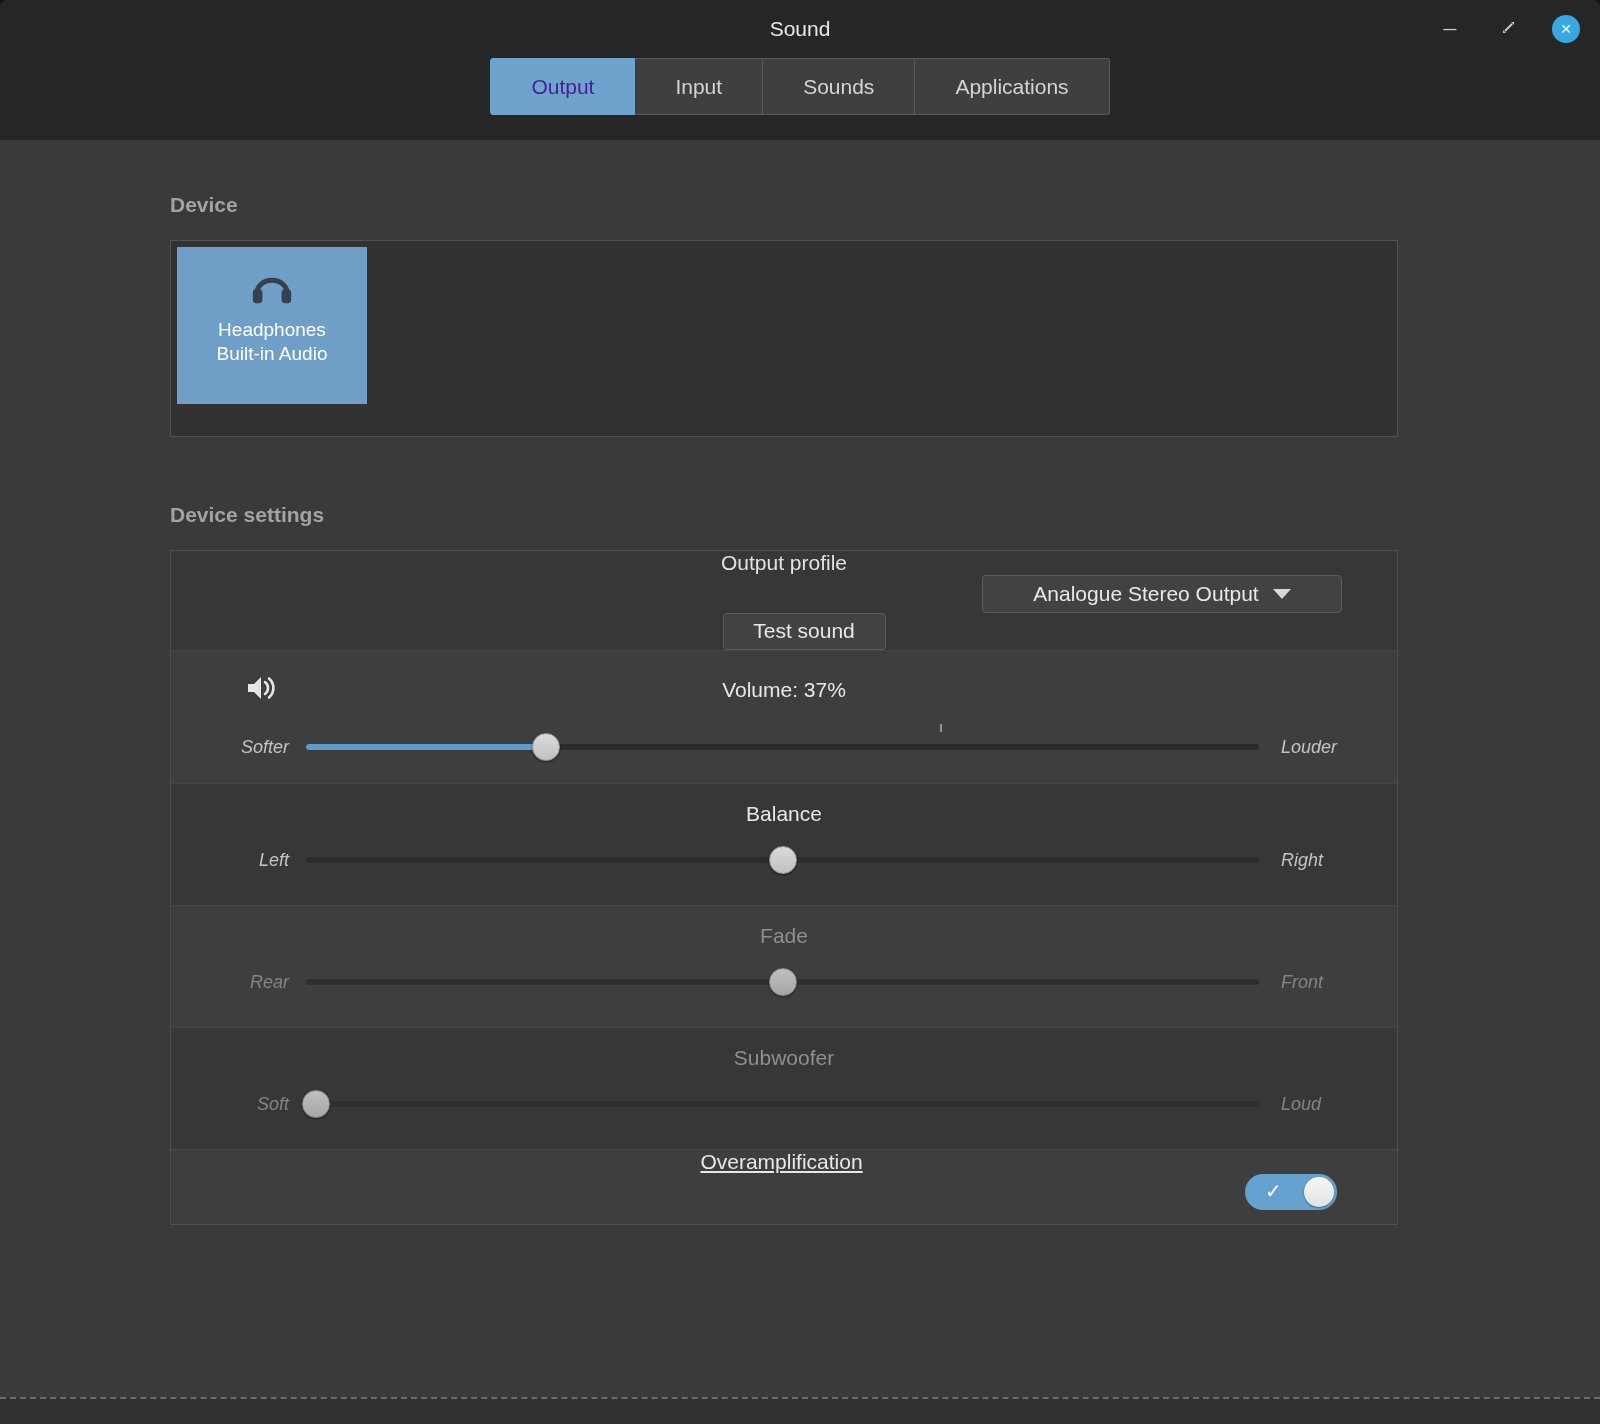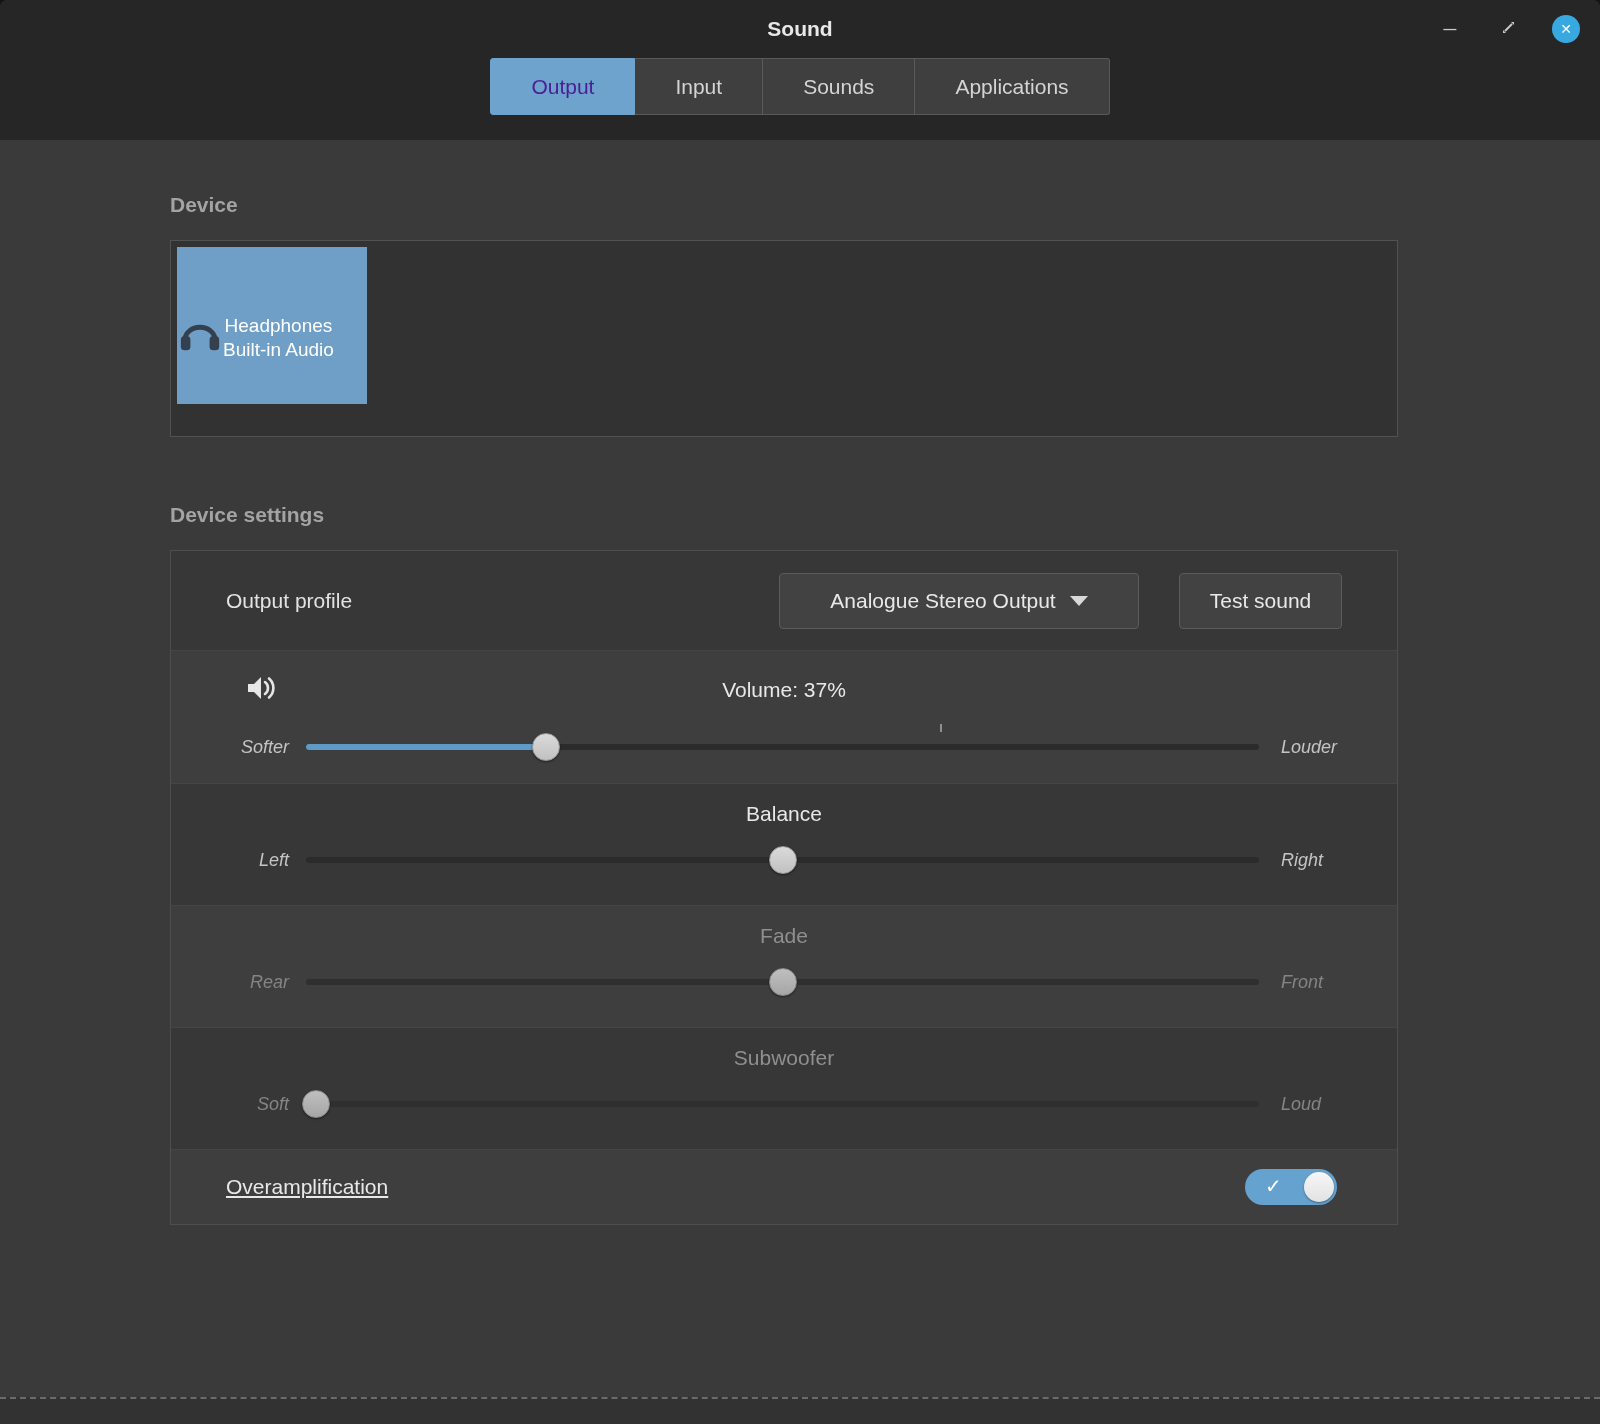--- a/index.html
+++ b/index.html
@@ -4,21 +4,21 @@
 <style>
   * { box-sizing: border-box; margin: 0; padding: 0; }
   html,body { width:1600px; height:1424px; background:#141414; overflow:hidden;
               font-family:"Liberation Sans","DejaVu Sans",sans-serif; }
   .window { position:absolute; inset:0; background:#3a3a3a;
             border-radius:8px 8px 0 0; overflow:hidden; }
 
   
   .header { height:140px; background:#262626; }
   .titlebar { position:relative; height:58px; display:flex; align-items:center; justify-content:center; }
-  .title { font-size:21px; font-weight:700; color:#e8e8e8; }
+  .title { font-size:21px; font-weight:400; color:#e8e8e8; }
   .win-controls { position:absolute; right:20px; top:0; height:58px; display:flex; align-items:center; gap:30px; }
   .ctrl { width:28px; height:28px; display:flex; align-items:center; justify-content:center;
           color:#c9c9c9; font-size:18px; cursor:pointer; }
   .ctrl.close { background:#38a8e0; border-radius:50%; color:#ffffff; font-size:14px; font-weight:700; }
 
   .tabs { display:flex; justify-content:center; }
   .tab { height:57px; display:flex; align-items:center; justify-content:center;
          font-size:21px; color:#d4d4d4; background:#3f3f3f;
          border:1px solid #5a5a5a; border-left-width:0; padding:0 40px; cursor:pointer; }
   .tab:first-child { border-left-width:1px; border-radius:3px 0 0 3px; }
@@ -26,26 +26,26 @@
   .tab.active { background:#6da3cd; border-color:#6da3cd; color:#4c1d95; }
 
   
   .content { padding:0 202px 0 170px; }
   .section-heading { font-size:21px; font-weight:700; color:#a3a3a3; height:26px; line-height:26px; }
   .section-heading.first { margin-top:52px; }
   .section-heading.second { margin-top:65px; }
 
   .device-box { margin-top:22px; height:197px; background:#323232; border:1px solid #525252; }
   .device-tile { margin:6px; width:190px; height:157px; background:#6f9fc7; cursor:pointer;
-                 display:flex; flex-direction:row; align-items:center; padding-top:18px; }
+                 display:flex; flex-direction:column; align-items:center; padding-top:18px; }
   .device-name { margin-top:7px; text-align:center; font-size:19px; color:#ffffff; line-height:1.24; }
   .device-name span { display:block; }
 
   .settings-box { margin-top:22px; border:1px solid #4e4e4e; background:#373737; }
-  .row { border-top:1px solid #454545; background:#373737; }
+  .row { border-top:1px solid #454545; background:#373737;flex-direction:column; }
   .row:first-child { border-top:0; }
   .row.alt { background:#3e3e3e; }
 
   
   .row-profile { height:99px; display:flex; align-items:center; padding:0 55px; }
   .profile-label { font-size:21px; color:#e2e2e2; }
   .btn { height:56px; background:#424242; border:1px solid #5c5c5c; border-radius:4px;
          color:#e8e8e8; font-size:21px; display:flex; align-items:center; justify-content:center; cursor:pointer; }
   .btn.dropdown { width:360px; margin-left:auto; gap:14px; }
   .caret { width:0; height:0; border-left:9px solid transparent; border-right:9px solid transparent;

